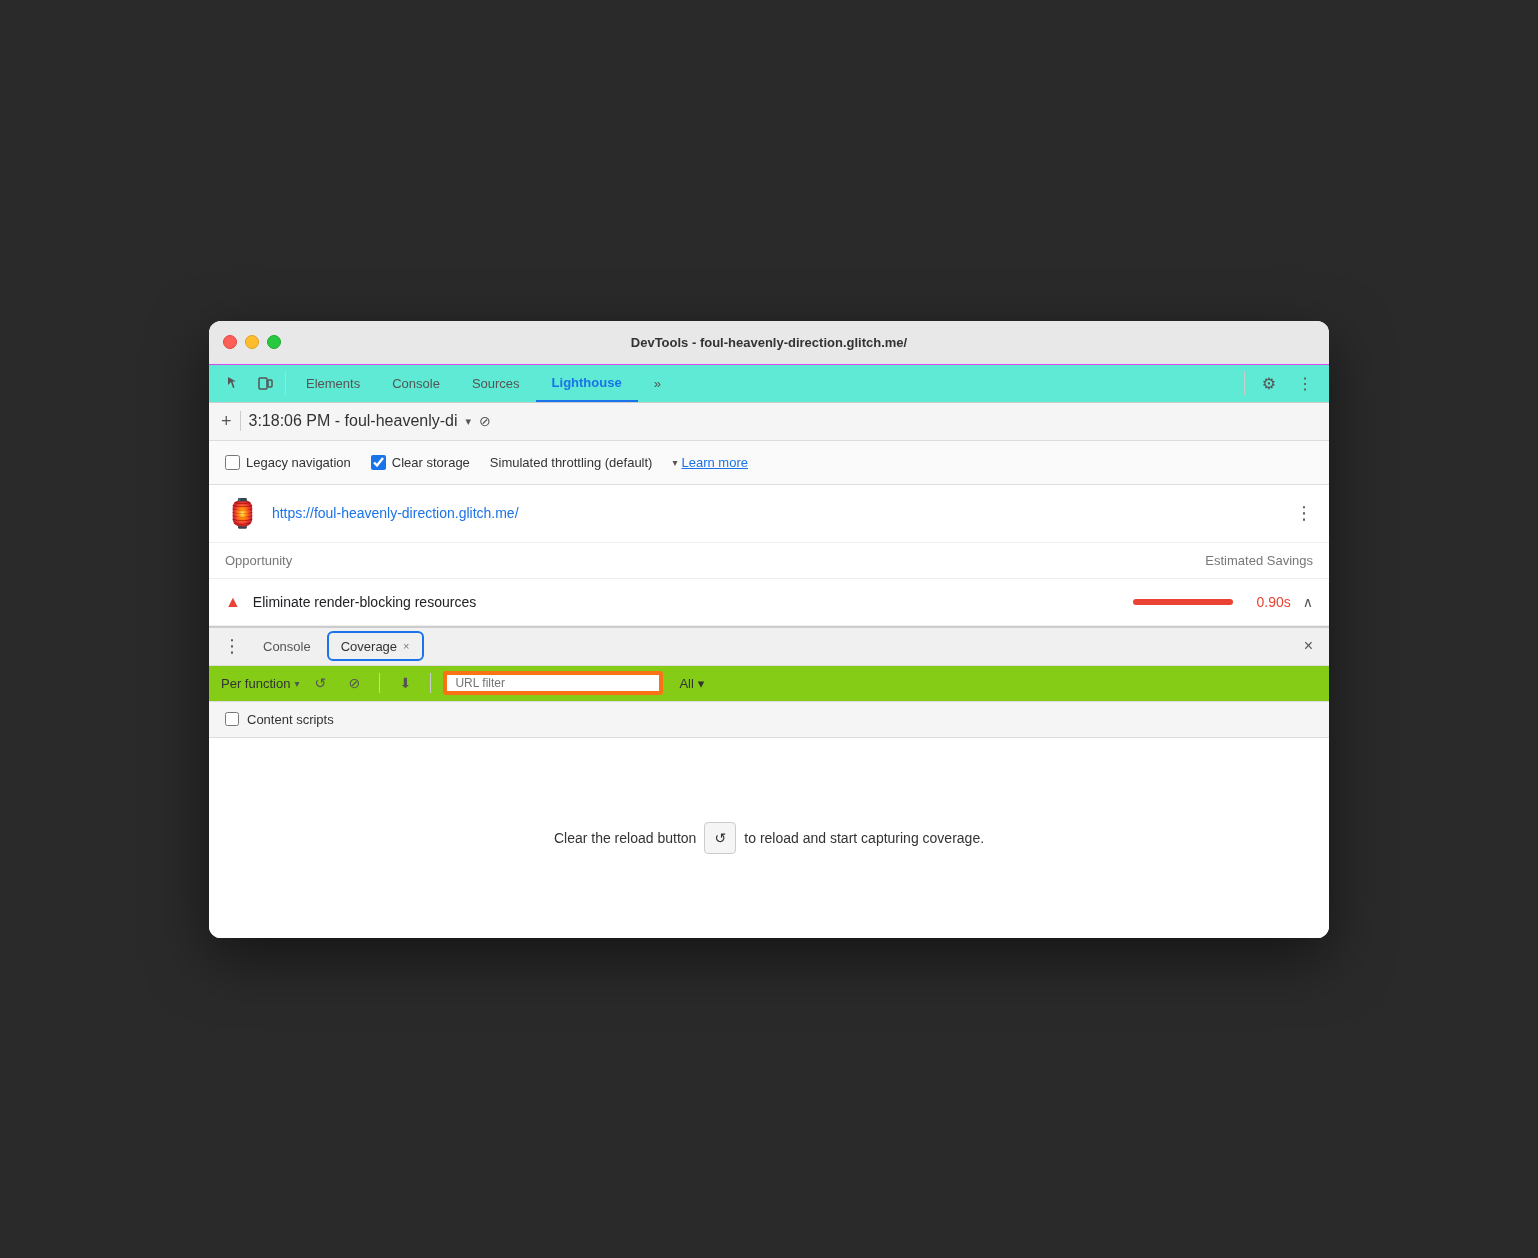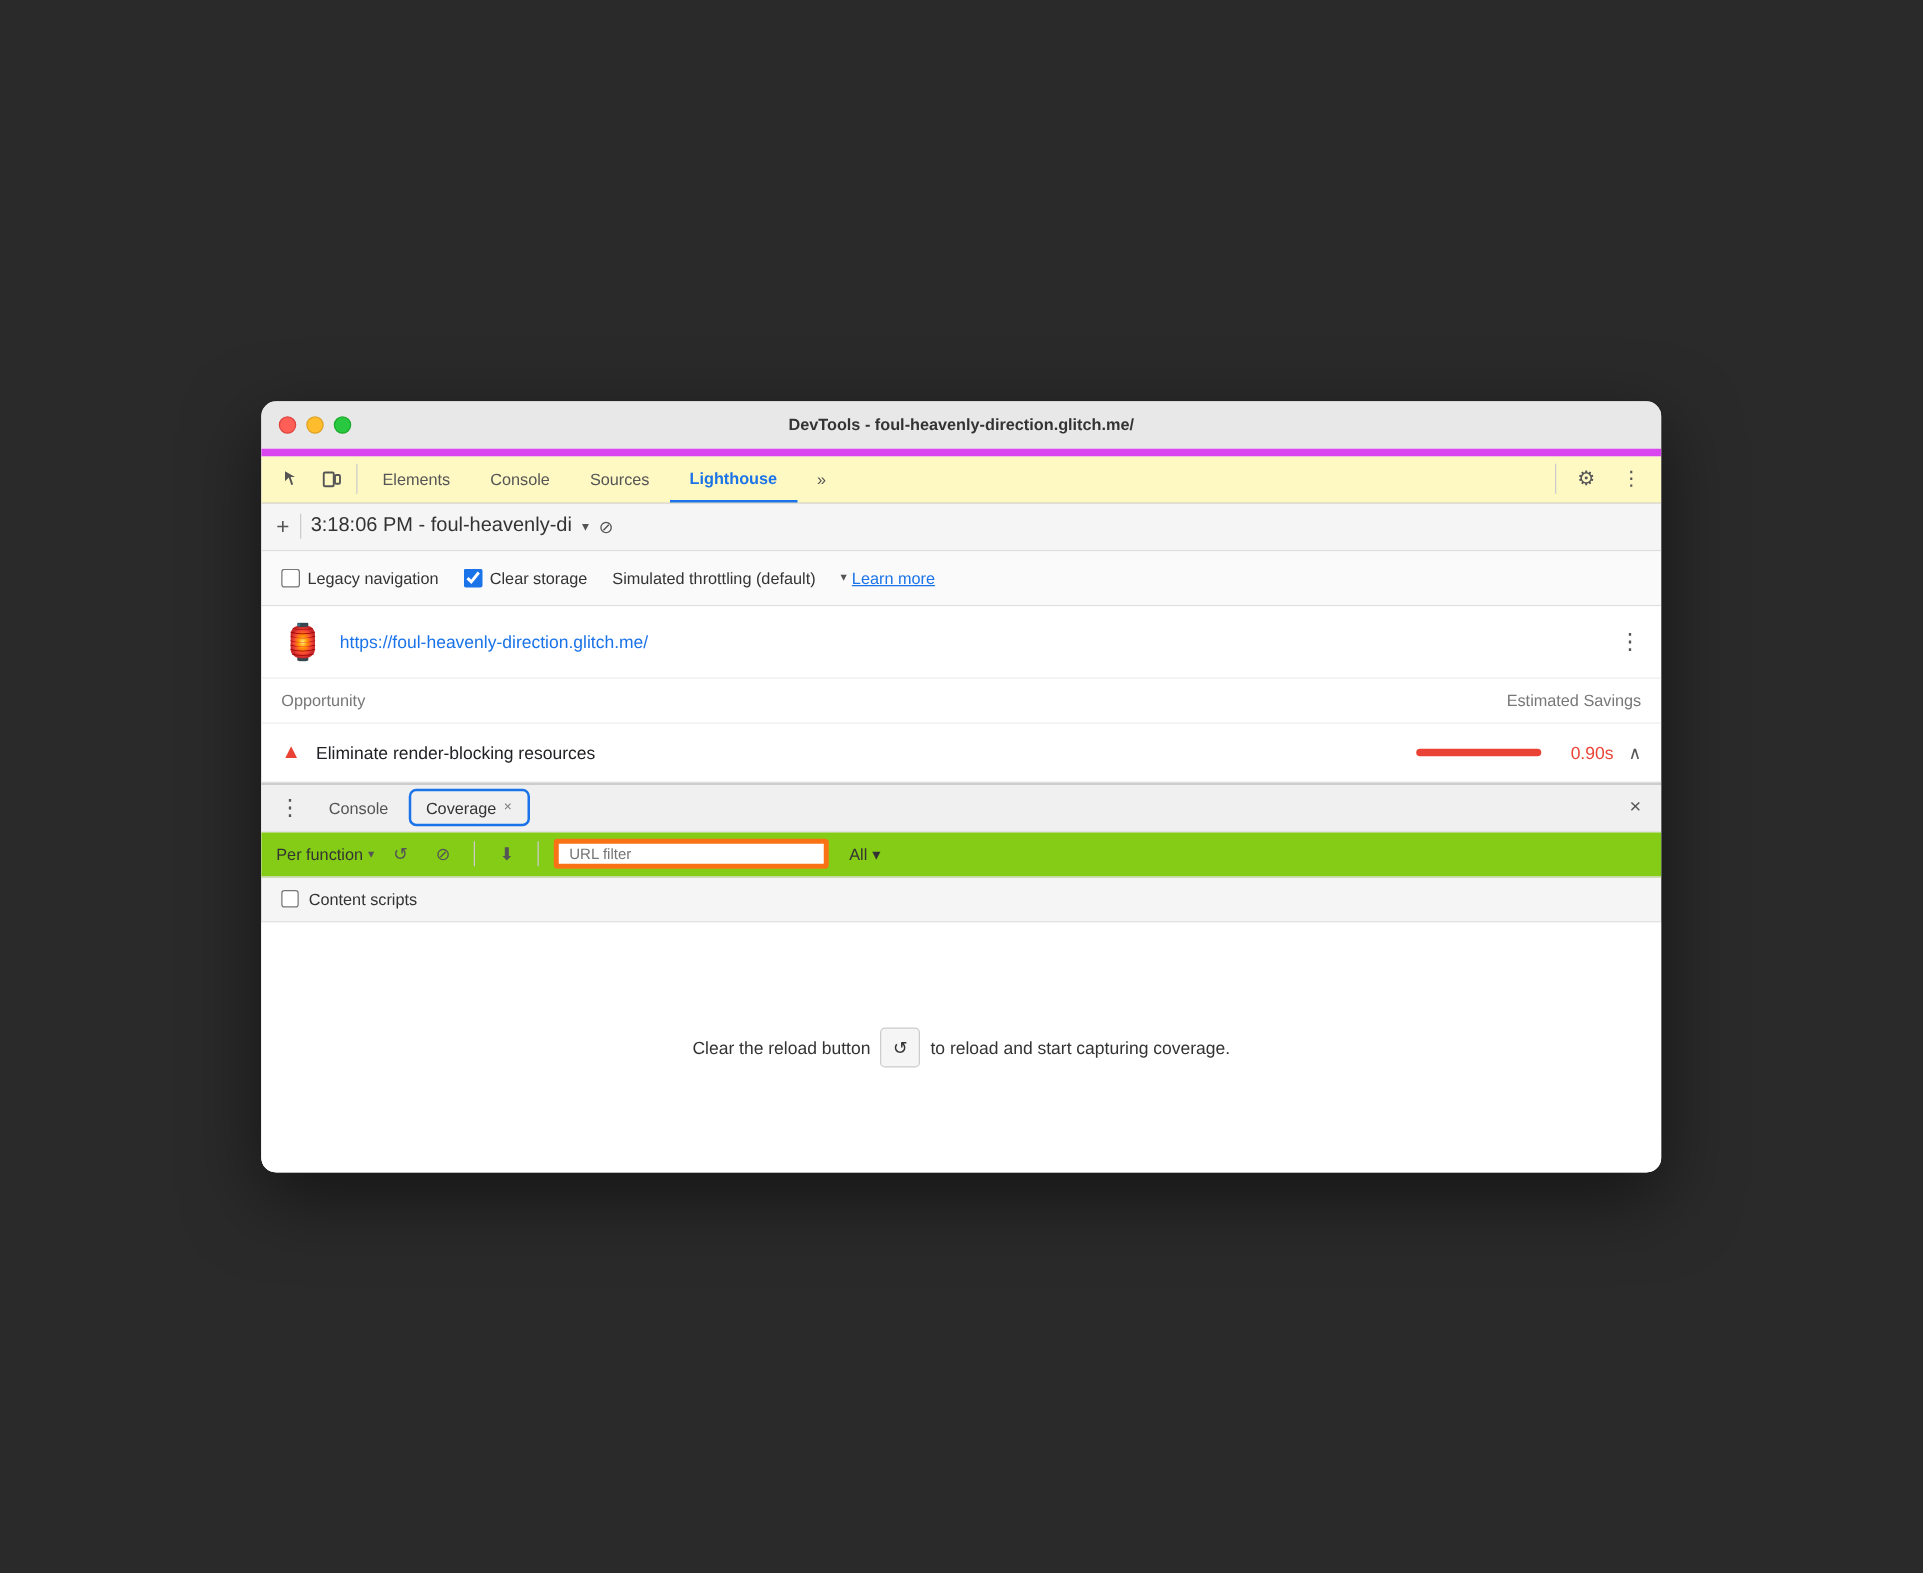--- a/index.html
+++ b/index.html
@@ -21,21 +21,21 @@
     }
 
     
     .title-bar {
       background: #e8e8e8;
       height: 44px;
       display: flex;
       align-items: center;
       justify-content: center;
       position: relative;
-      border-bottom: 6px solid #d946ef;
+      border-bottom: 1px solid #d946ef;
     }
     .traffic-lights {
       position: absolute;
       left: 14px;
       display: flex;
       gap: 8px;
       align-items: center;
     }
     .traffic-light {
       width: 14px;
@@ -47,21 +47,21 @@
     .traffic-light.minimize { background: #ffbd2e; border: 1px solid #dea123; }
     .traffic-light.maximize { background: #28c940; border: 1px solid #1aab29; }
     .title-bar-text {
       font-size: 13px;
       font-weight: 600;
       color: #333;
     }
 
     
     .devtools-tabs {
-      background: #fef9c3;
+      background: #5eead4;
       border-bottom: 1px solid #ccc;
       display: flex;
       align-items: center;
       height: 38px;
       padding: 0 8px;
       gap: 0;
     }
     .devtools-icon-btn {
       width: 32px;
       height: 32px;

